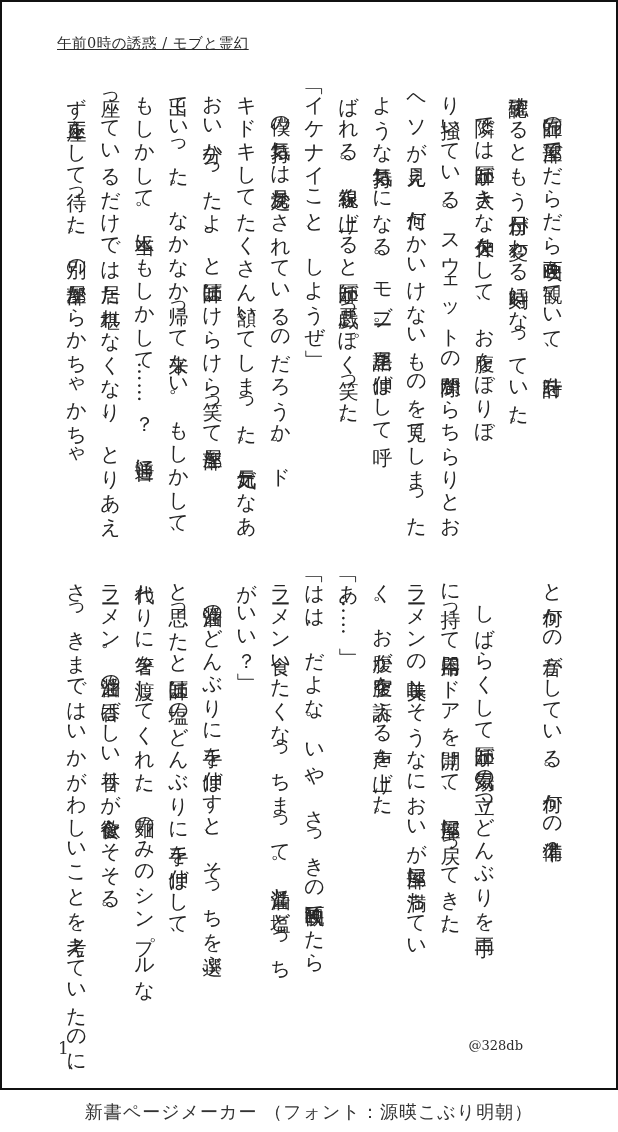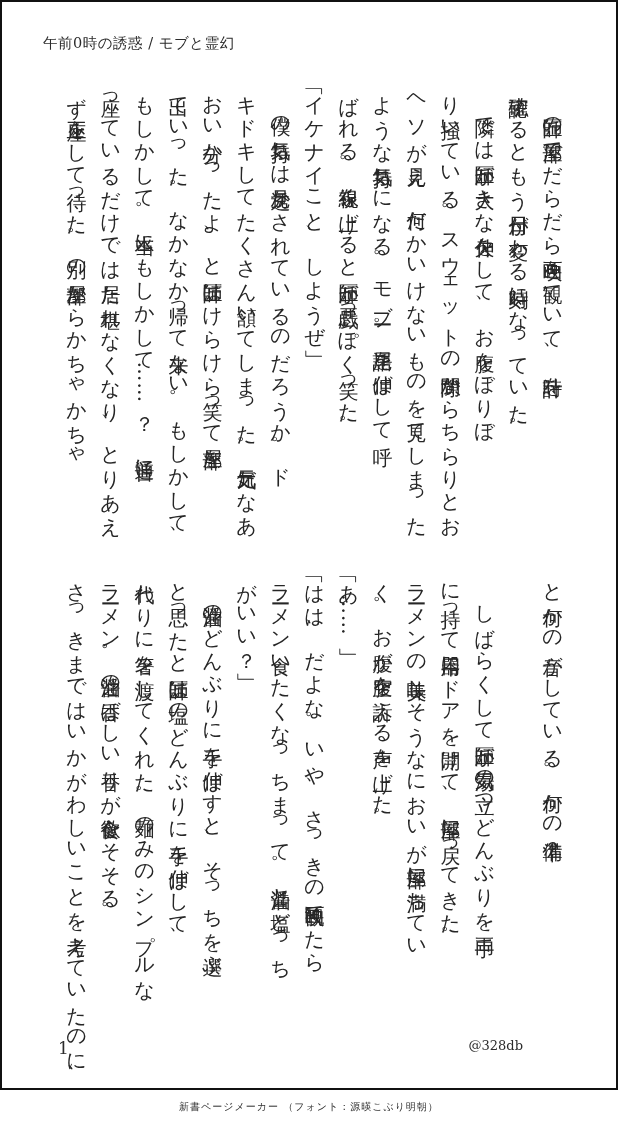--- a/index.html
+++ b/index.html
@@ -20,26 +20,27 @@
   .sheet {
     position: absolute;
     left: 0; top: 0;
     width: 618px;
     height: 1090px;
     background: #ffffff;
     border: 2px solid #111111;
   }
   .header-title {
     position: absolute;
-    left: 41px;
+    left: 55px;
     top: 32px;
     font-size: 14.5px;
     letter-spacing: 0.5px;
     color: #2b2b2b;
     white-space: nowrap;
+    text-decoration: underline;
   }
   
   .text-block {
     position: absolute;
     right: 53px;
     height: 462px;
     display: flex;
     flex-direction: row-reverse;
     justify-content: flex-start;
     gap: 13px;
@@ -71,21 +72,21 @@
     right: 93px;
     top: 1036px;
     font-size: 13px;
     color: #2b2b2b;
   }
   .footer-credit {
     position: absolute;
     left: 0; right: 0;
     top: 1100px;
     text-align: center;
-    font-size: 10px;
+    font-size: 18px;
     letter-spacing: 1px;
     color: #333333;
   }
 </style>
 </head>
 <body>
 
 <div class="page">
   <div class="sheet">
     <div class="header-title">午前0時の誘惑 / モブと霊幻</div>

